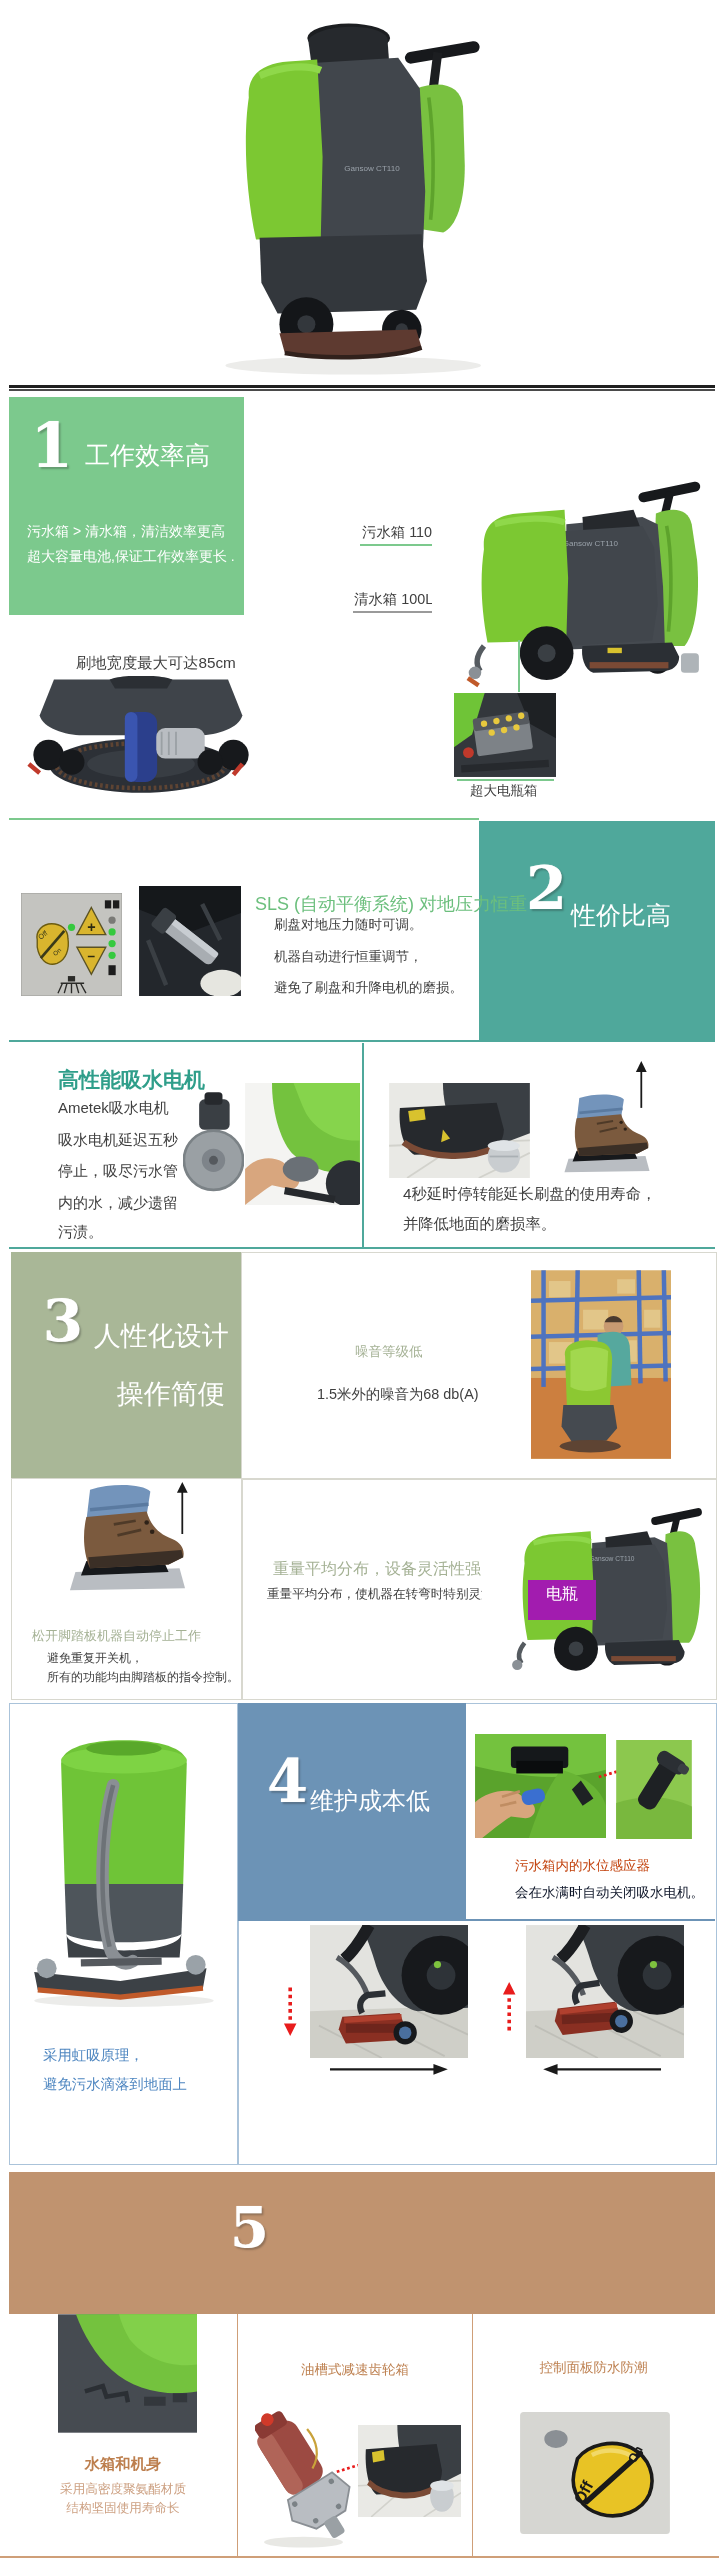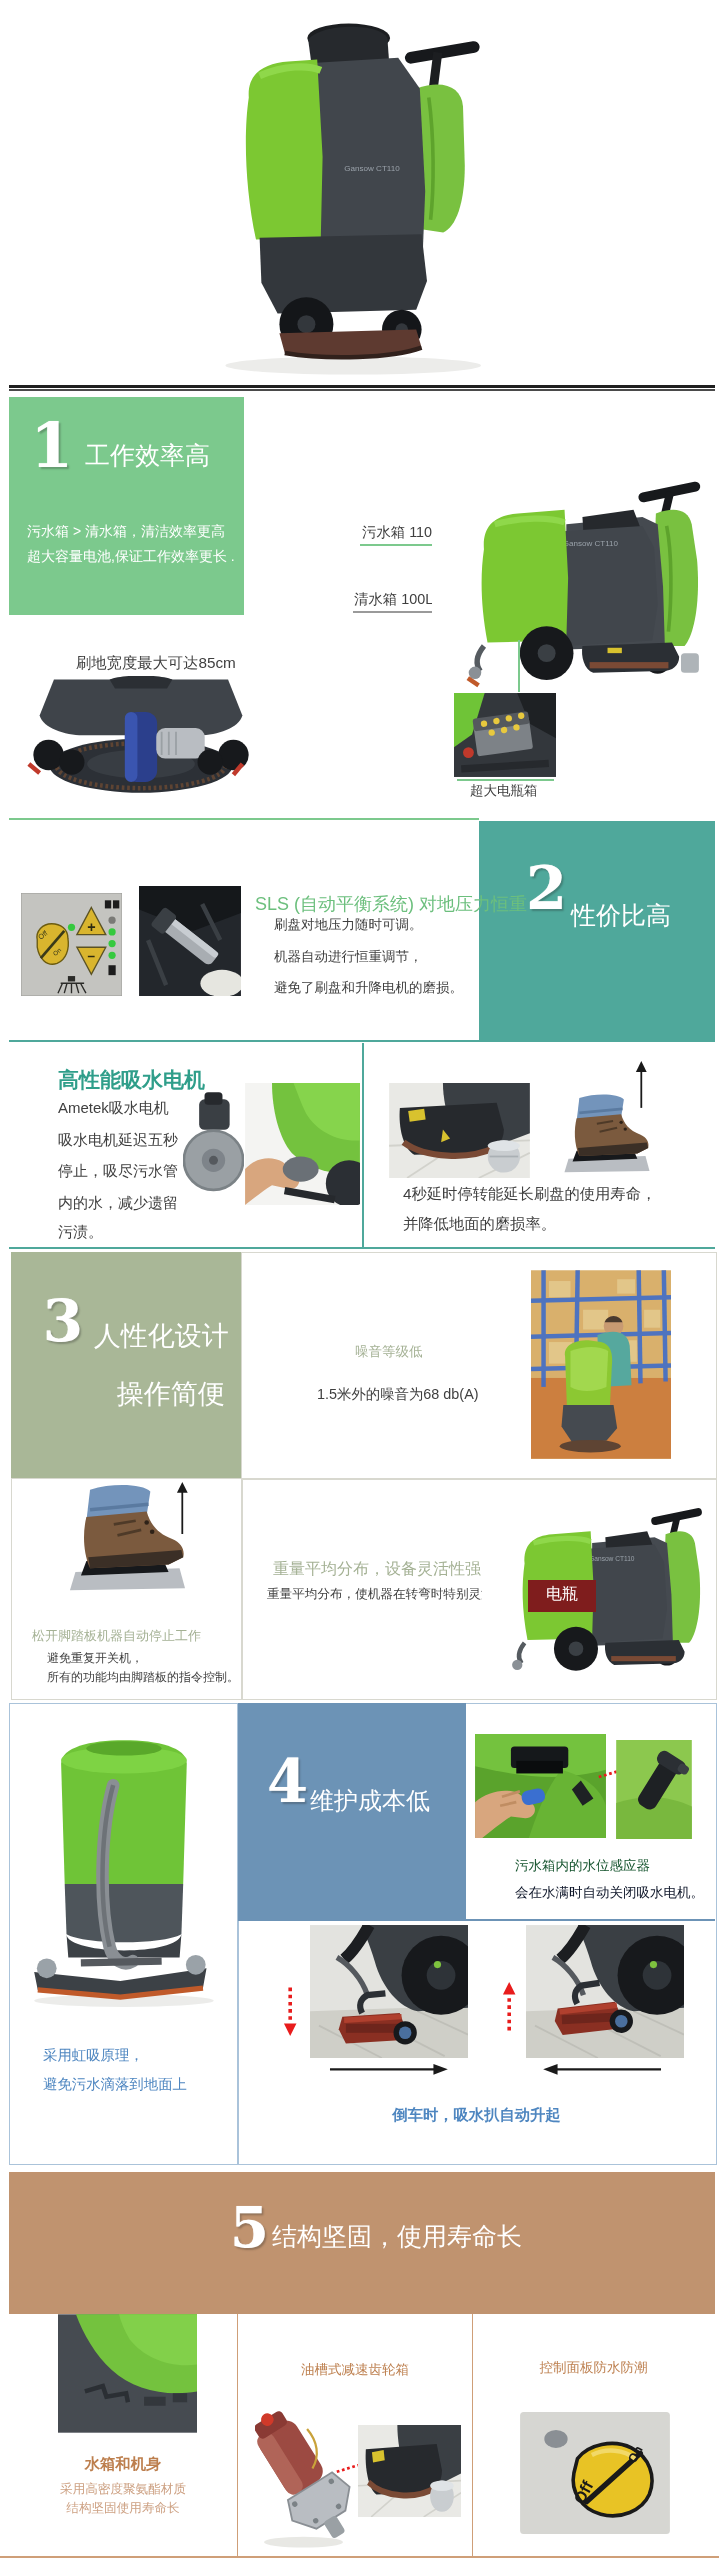--- a/index.html
+++ b/index.html
@@ -325,21 +325,21 @@
     <path d="M58 88 C56 62 70 50 96 48 L148 44 L152 120 L150 190 L62 192 C54 150 54 116 58 88 Z" fill="#7cc832"></path>
     <path d="M70 60 C100 52 132 52 148 58" stroke="#8fd84a" stroke-width="7" fill="none"></path>
     <circle cx="128" cy="204" r="30" fill="#17191c"></circle>
       <circle cx="128" cy="204" r="10" fill="#3a3f44"></circle>
     <circle cx="252" cy="212" r="15" fill="#17191c"></circle>
     <path d="M168 196 L268 192 L276 208 C276 218 268 224 258 224 L180 226 C170 222 166 208 168 196 Z" fill="#2b2f34"></path>
     <rect x="176" y="214" width="88" height="7" fill="#7a4a35"></rect>
     <path d="M58 196 C50 206 48 216 54 224" stroke="#555b60" stroke-width="6" fill="none"></path>
     <circle cx="48" cy="226" r="7" fill="#8a9096"></circle>
   </svg>
-  <div class="ab t ctr" style="left:528px;top:1580px;width:68px;height:32px;background:#7f1d1d;color:#fff;font-size:16px;line-height:28px">电瓶</div>
+  <div class="ab t ctr" style="left:528px;top:1580px;width:68px;height:40px;background:#a21caf;color:#fff;font-size:16px;line-height:28px">电瓶</div>
 
   <div class="ab" style="left:9px;top:1703px;width:227px;height:460px;border:0.9px solid #aac3da"></div>
   <div class="ab" style="left:238px;top:1703px;width:477px;height:460px;border:0.9px solid #aac3da"></div>
 
   <div class="ab" style="left:238px;top:1703px;width:228px;height:217px;background:#6c93b6">
     <span class="ab num" style="left:29px;top:49px;font-size:59px">4</span>
     <span class="ab t wt" style="left:72px;top:83px;font-size:24px">维护成本低</span>
   </div>
 
   <svg class="ab" style="left:27px;top:1731px" width="193" height="279" viewBox="0 0 215 310">
@@ -376,21 +376,21 @@
   </svg>
   <svg class="ab" style="left:616px;top:1740px" width="76" height="99" viewBox="0 0 84 110">
     <rect width="84" height="110" fill="#8cc84e"></rect>
     <path d="M0 70 C30 60 60 62 84 74 V110 H0 Z" fill="#79b83e"></path>
     <g transform="rotate(32 42 58)">
       <rect x="30" y="20" width="22" height="58" rx="8" fill="#1e2124"></rect>
       <rect x="24" y="12" width="34" height="16" rx="7" fill="#2b2f34"></rect>
       <rect x="50" y="14" width="12" height="10" rx="4" fill="#3a3f44"></rect>
     </g>
   </svg>
-  <span class="ab t" style="left:515px;top:1858px;font-size:13.5px;color:#14532d">污水箱内的水位感应器</span>
+  <span class="ab t" style="left:515px;top:1858px;font-size:13.5px;color:#c2410c">污水箱内的水位感应器</span>
   <span class="ab t" style="left:515px;top:1885px;font-size:13.5px;color:#0f172a">会在水满时自动关闭吸水电机。</span>
 
   <div class="ab" style="left:238px;top:1919px;width:477px;height:1.8px;background:#6c93b6"></div>
 
   <svg class="ab" style="left:310px;top:1925px" width="158" height="133" viewBox="0 0 176 148">
     <rect width="176" height="148" fill="#e3e3df"></rect>
     <path d="M0 96 L176 90 V148 H0 Z" fill="#cfcfc8"></path>
     <path d="M10 112 L80 148 M60 100 L150 146 M120 96 L176 122" stroke="#bfbfb8" stroke-width="2"></path>
     <path d="M58 0 H176 V92 L120 96 C100 92 80 70 72 40 C66 20 60 8 58 0 Z" fill="#3a3f44"></path>
     <circle cx="146" cy="56" r="44" fill="#17191c"></circle>
@@ -436,25 +436,23 @@
     <path d="M8 0 L1 14 L15 14 Z" fill="#e81c1c"></path>
   </svg>
   <svg class="ab" style="left:328px;top:2063px" width="120" height="12.6" viewBox="0 0 133 14">
     <line x1="2" y1="7" x2="118" y2="7" stroke="#1a1a1a" stroke-width="2.5"></line>
     <path d="M133 7 L117 1 L117 13 Z" fill="#1a1a1a"></path>
   </svg>
   <svg class="ab" style="left:543px;top:2063px" width="120" height="12.6" viewBox="0 0 133 14">
     <line x1="131" y1="7" x2="15" y2="7" stroke="#1a1a1a" stroke-width="2.5"></line>
     <path d="M0 7 L16 1 L16 13 Z" fill="#1a1a1a"></path>
   </svg>
-  <div class="ab t ctr" style="left:238px;top:2105px;width:477px;font-size:15.3px;font-weight:bold;color:#4e86c0">倒车时，吸水扒自动升起</div>
 
   <div class="ab" style="left:9px;top:2172px;width:706px;height:142px;background:#c0936f">
     <span class="ab num" style="left:221px;top:27px;font-size:56px">5</span>
-    <span class="ab t wt" style="left:263px;top:49px;font-size:25px">结构坚固，使用寿命长</span>
   </div>
 
   <div class="ab" style="left:237px;top:2314px;width:0.9px;height:243px;background:#cf9f78"></div>
   <div class="ab" style="left:472px;top:2314px;width:0.9px;height:243px;background:#cf9f78"></div>
   <div class="ab" style="left:0;top:2556px;width:720px;height:1.8px;background:#cf9f78"></div>
 
   <svg class="ab" style="left:58px;top:2314px" width="139" height="119" viewBox="0 0 155 132">
     <rect width="155" height="132" fill="#464b51"></rect>
     <path d="M20 0 H155 V86 C120 92 84 84 60 62 C42 46 28 22 20 0 Z" fill="#74c23e"></path>
     <path d="M40 0 H155 V56 C124 60 96 48 80 28 C74 18 70 8 68 0 Z" fill="#82d04a"></path>

